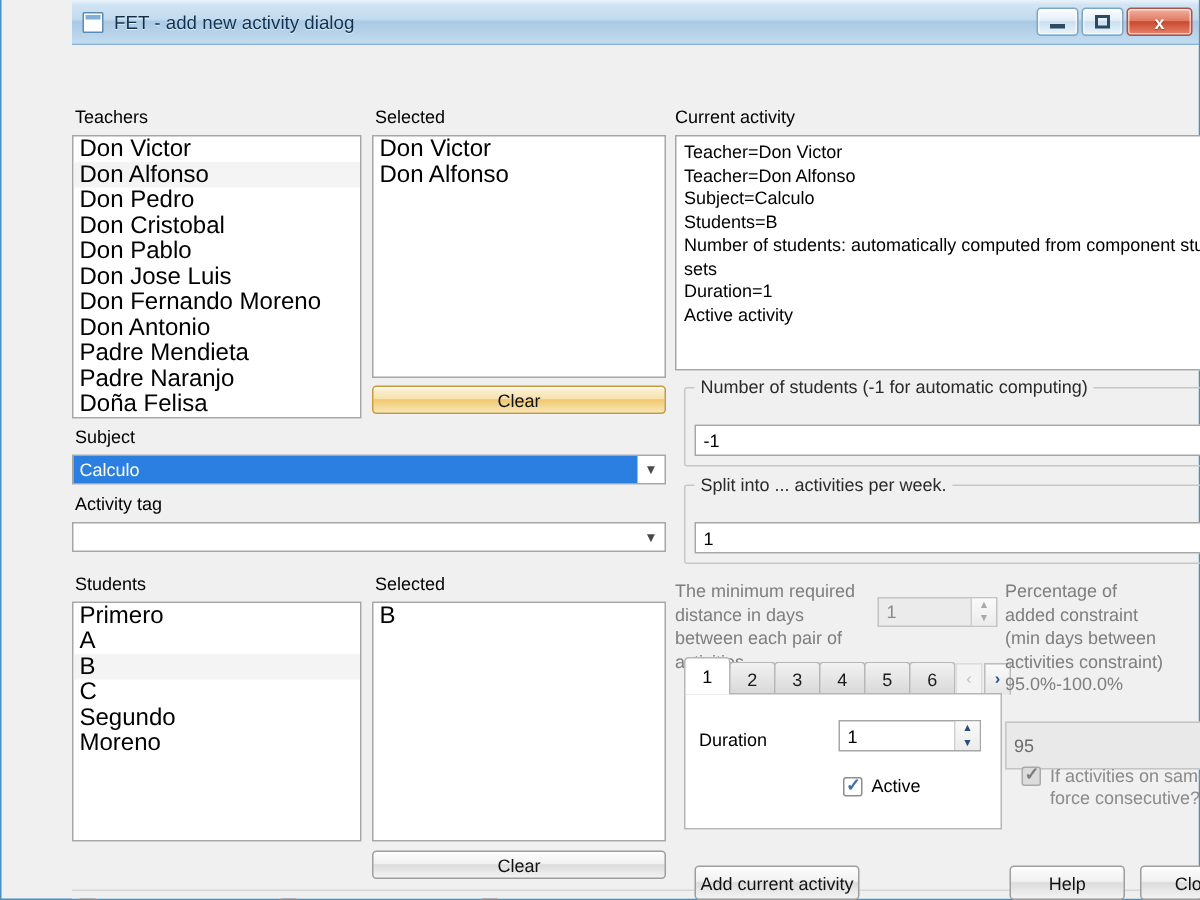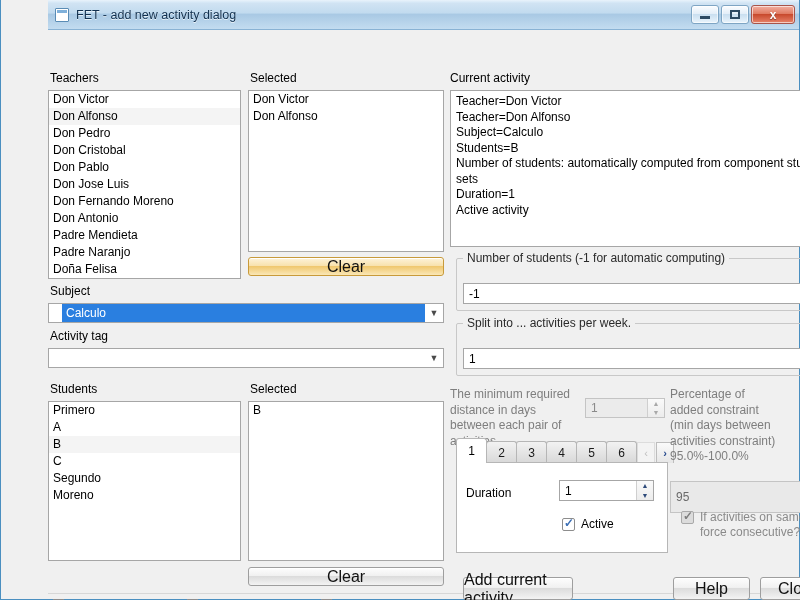--- a/index.html
+++ b/index.html
@@ -70,47 +70,47 @@
   
   .client { flex: 1; position: relative; background: #f0f0f0; }
 
   .lbl { font-size: 12px; color: #000; position: absolute; }
 
   .listbox {
     position: absolute;
     background: #fff;
     border: 1px solid #a6a6a6;
     overflow: hidden;
-    font-size: 12px;
+    font-size: 16px;
   }
   .listbox .row { padding: 1px 4px; line-height: 15px; white-space: nowrap; }
   .listbox .row.alt { background: #f4f4f4; }
 
   .btn {
     position: absolute;
     border: 1px solid #9e9e9e;
     border-radius: 3px;
     background: linear-gradient(to bottom,#fdfdfd 0%,#f1f1f1 45%,#dcdcdc 50%,#f3f3f3 100%);
-    font-size: 16px; color: #111;
+    font-size: 12px; color: #111;
     display: flex; align-items: center; justify-content: center;
     box-shadow: inset 0 1px 0 #fff;
   }
   .btn.hot {
     border-color: #c89a3a;
     background: linear-gradient(to bottom,#fdf3da 0%,#f8e2ae 45%,#f0c870 50%,#fae7b6 100%);
   }
 
   .combo {
     position: absolute;
     border: 1px solid #a6a6a6;
     background: #fff;
     font-size: 12px;
     display: flex; align-items: center;
   }
-  .combo .val { flex: 1; padding: 0 4px; line-height: 18px; margin-left: 13px; }
+  .combo .val { flex: 1; padding: 0 4px; line-height: 18px; }
   .combo.sel .val { background: #2a7fe0; color: #fff; }
   .combo .arrow {
     width: 18px; text-align: center; color: #4a4a4a; font-size: 9px;
   }
 
   .textview {
     position: absolute;
     background: #fff;
     border: 1px solid #a6a6a6;
     font-size: 12px;

